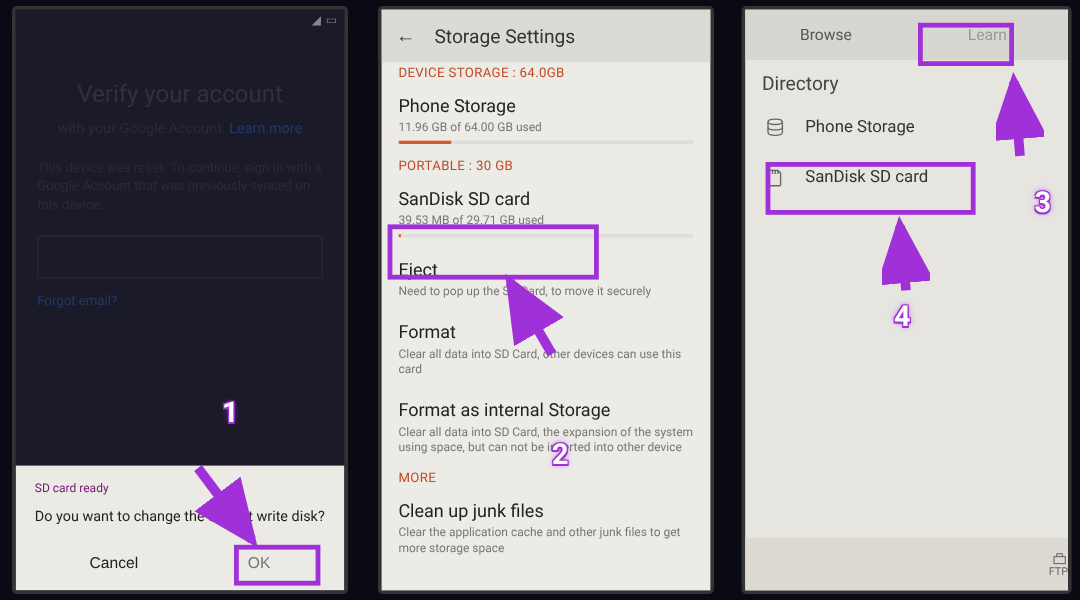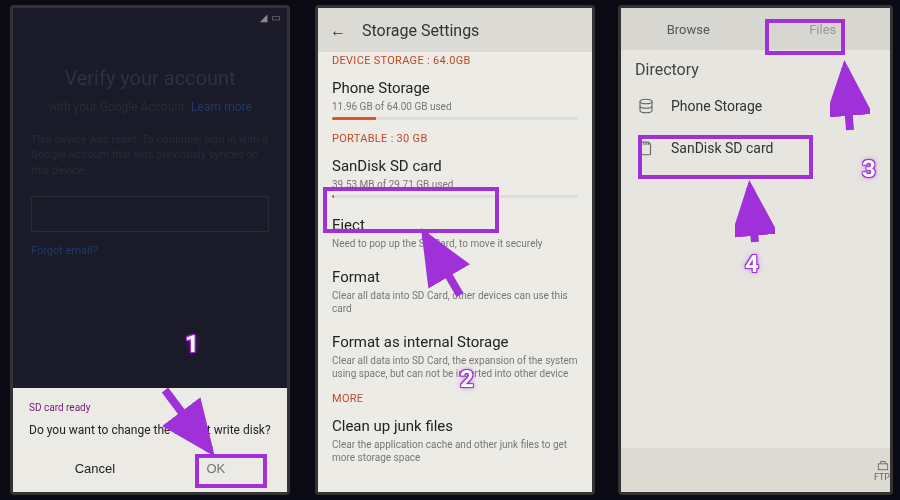--- a/index.html
+++ b/index.html
@@ -134,21 +134,21 @@
       <div class="idesc">Clear the application cache and other junk files to get more storage space</div>
     </div>
 
   </div>
 </div>
 
 <div class="phone p3">
   <div class="screen">
     <div class="tabs">
       <div class="tab">Browse</div>
-      <div class="tab files">Files</div>
+      <div class="tab files">Learn</div>
     </div>
     <div class="dir">Directory</div>
     <div class="row">
       <div class="rico">
         <svg class="icon-svg" viewBox="0 0 24 24">
             <ellipse cx="12" cy="6" rx="8" ry="3"></ellipse>
             <path d="M4 6v6c0 1.7 3.6 3 8 3s8-1.3 8-3V6"></path>
             <path d="M4 12v6c0 1.7 3.6 3 8 3s8-1.3 8-3v-6"></path>
           </svg>
       </div>

